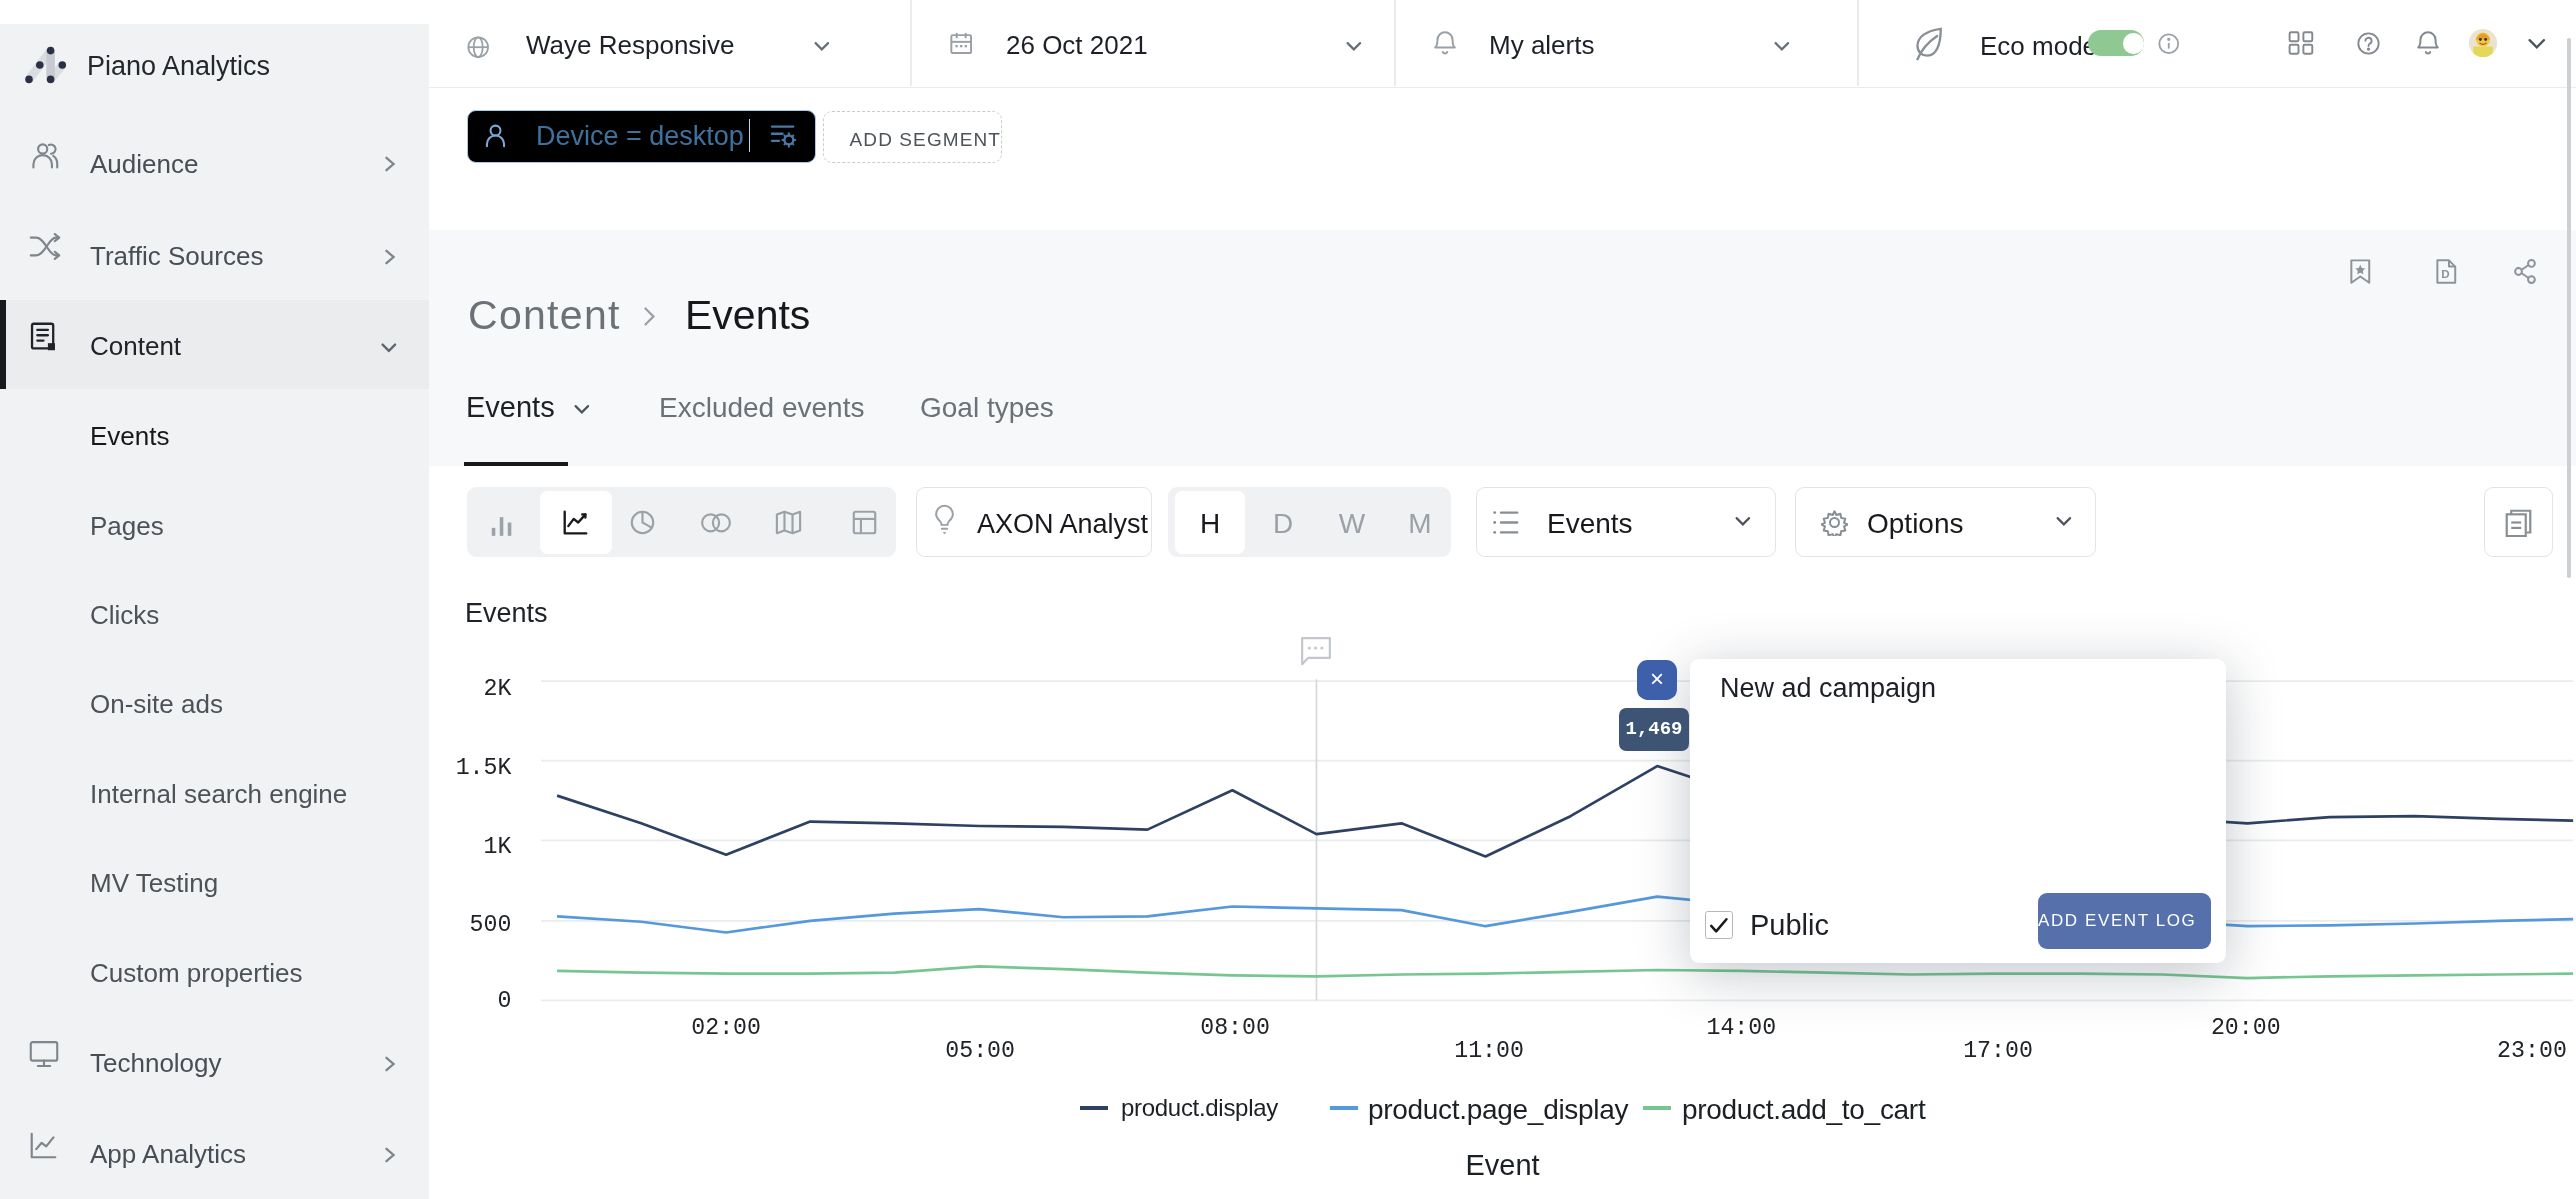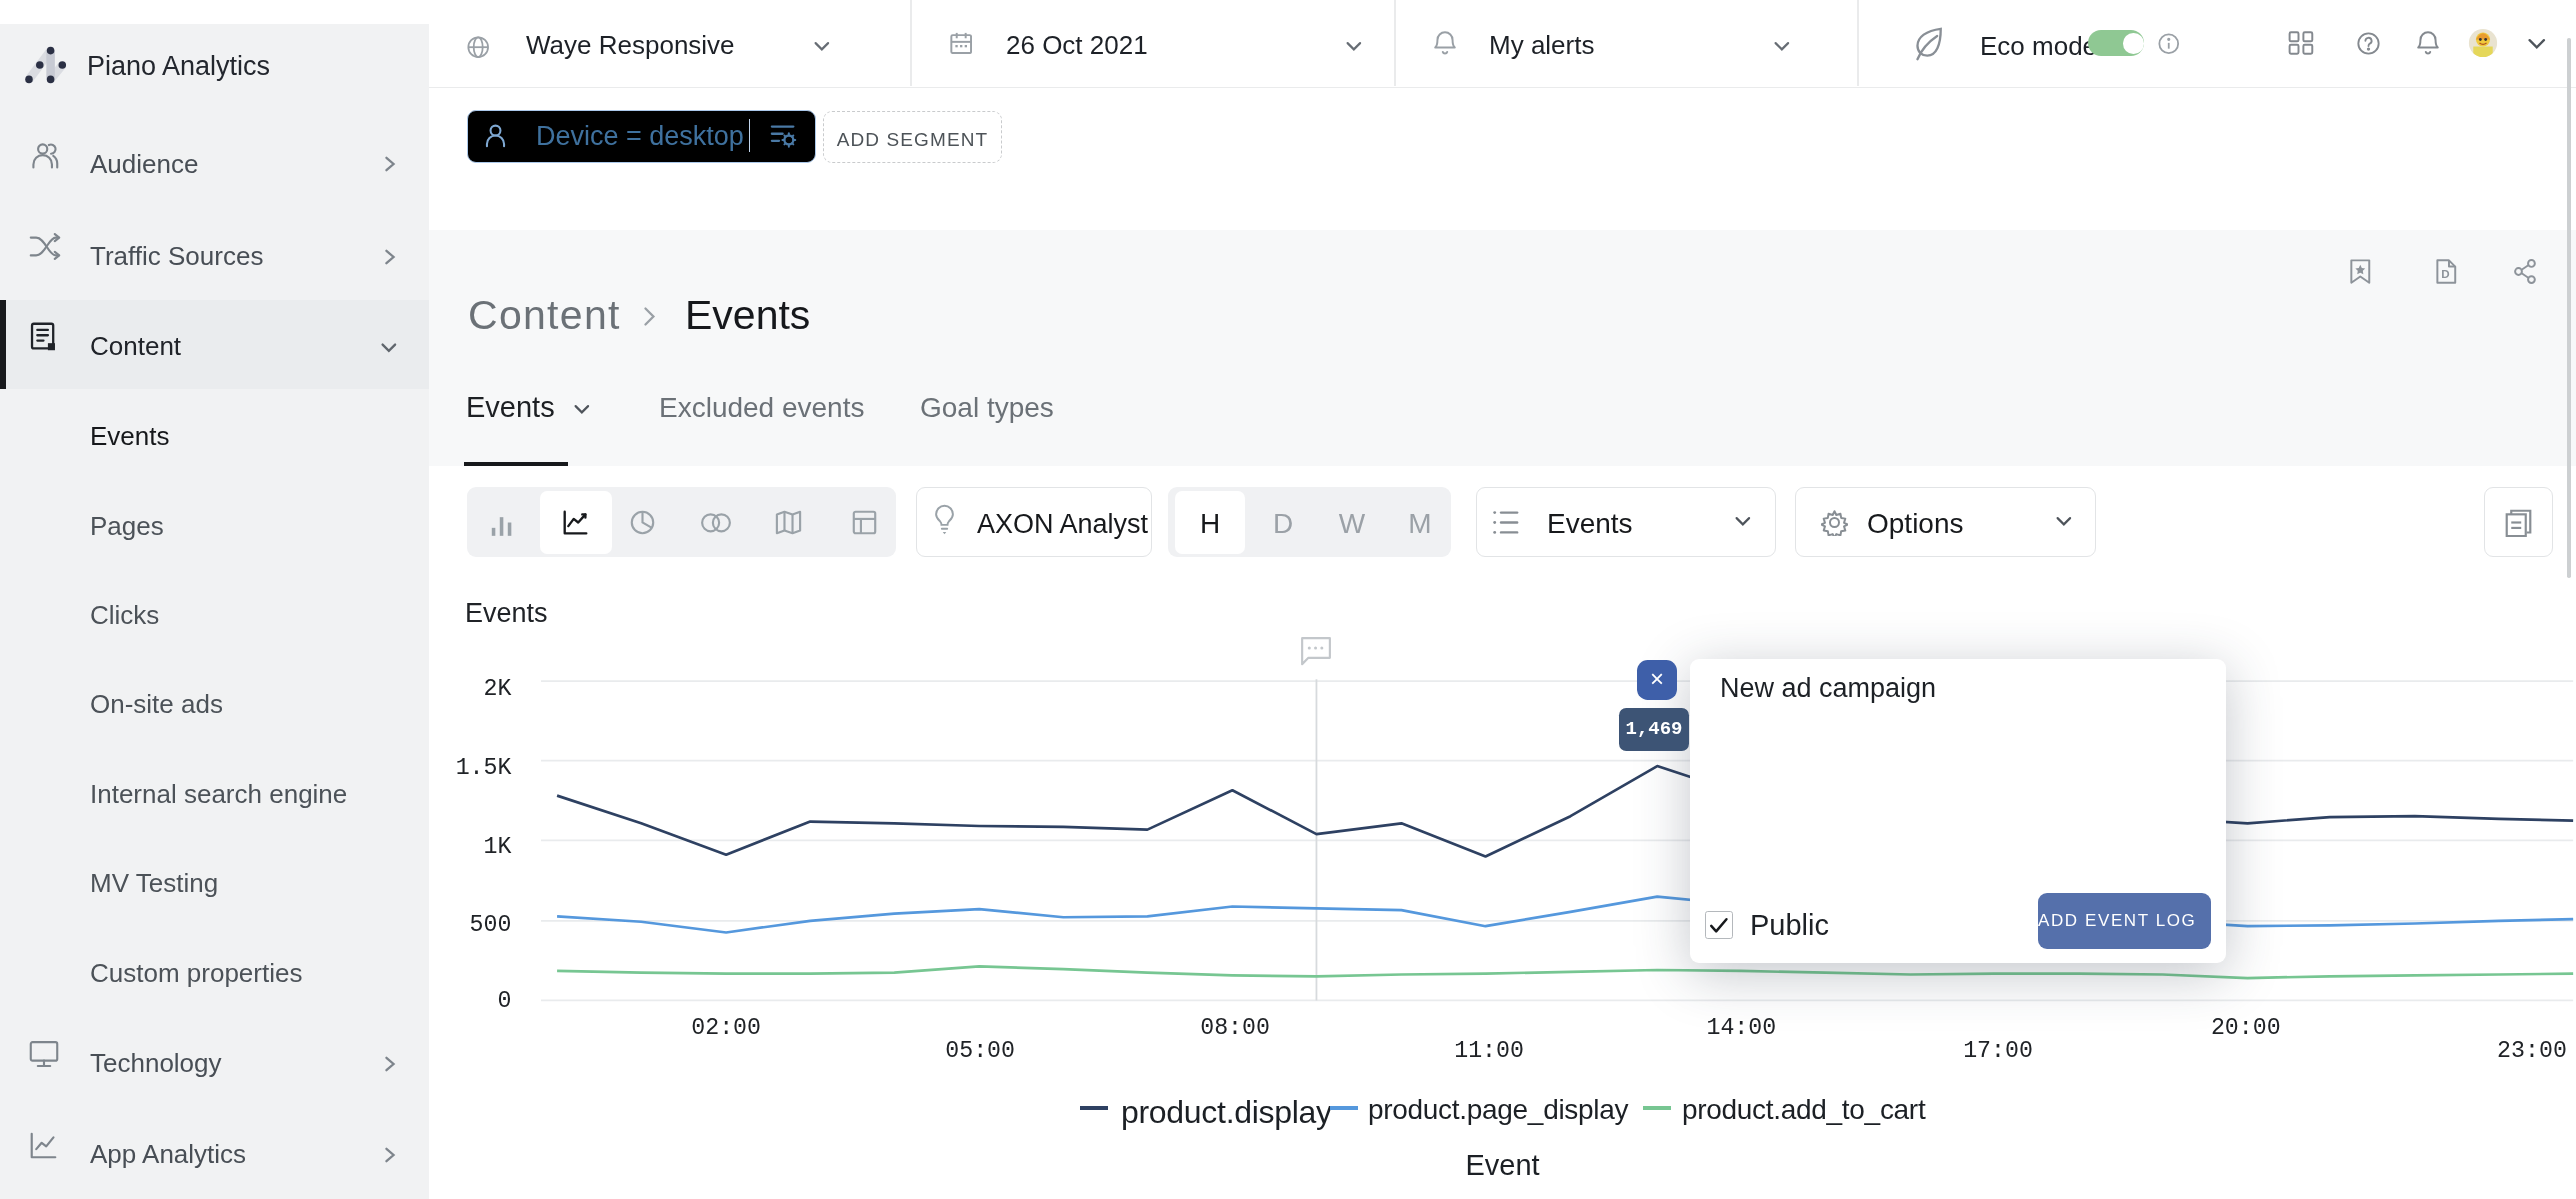--- a/index.html
+++ b/index.html
@@ -222,21 +222,21 @@
             <line x1="21" y1="24.5" x2="21" y2="26.5"></line>
             <line x1="13.8" y1="19" x2="15.8" y2="19"></line>
             <line x1="26.2" y1="19" x2="28.2" y2="19"></line>
             <line x1="16" y1="14" x2="17.5" y2="15.5"></line>
             <line x1="26" y1="14" x2="24.5" y2="15.5"></line>
             <line x1="16" y1="24" x2="17.5" y2="22.5"></line>
             <line x1="26" y1="24" x2="24.5" y2="22.5"></line>
           </g>
       </svg>
     </div>
-    <div class="abs" style="left:394px;top:21.5px;width:179px;height:52px;border:1.8px dashed #c9cbcd;border-radius:9px;text-align:center;line-height:55px;font-size:19px;color:#4d5358;letter-spacing:1.1px;white-space:nowrap">ADD SEGMENT</div>
+    <div class="abs" style="left:394px;top:21.5px;width:179px;height:52px;border:1.8px dashed #c9cbcd;border-radius:9px;text-align:right;line-height:55px;font-size:19px;color:#4d5358;letter-spacing:1.1px;white-space:nowrap">ADD SEGMENT</div>
   </div>
   <div id="mainbg" class="abs"></div>
   <div id="whitebg" class="abs"></div>
 
   <div class="abs" style="left:468px;top:292px;font-size:41px;color:#6b7177;letter-spacing:1.3px">Content</div>
   <svg class="abs" style="left:640px;top:305px" width="18" height="23" viewBox="0 0 20 26" fill="none" stroke="#9aa0a6" stroke-width="2.6" stroke-linecap="round">
       <path d="M6 4 l9 9 -9 9"></path>
     </svg>
   <div class="abs" style="left:685px;top:292px;font-size:41px;color:#16181c">Events</div>
 
@@ -370,21 +370,21 @@
       <text x="1185" y="542" text-anchor="middle">11:00</text>
       <text x="1754" y="542" text-anchor="middle">17:00</text>
       <text x="2351" y="542" text-anchor="middle">23:00</text>
     </g>
     <polyline fill="none" stroke="#77c692" stroke-width="3" stroke-linejoin="round" points="143,446 237,448 332,449 426,449 520,448 615,441 709,444 803,448 898,451 992,452 1087,450 1181,449 1276,447 1373,445 1467,446 1561,448 1656,450 1750,449 1844,449 1938,450 2033,454 2125,452 2220,451 2314,450 2397,449"></polyline>
     <polyline fill="none" stroke="#5598dd" stroke-width="3" stroke-linejoin="round" points="143,385 237,391 332,403 426,390 520,382 615,377 709,386 803,385 898,374 992,376 1087,378 1181,396 1276,380 1373,363 1467,372 1561,380 1656,384 1750,386 1844,388 1938,390 2033,396 2125,395 2220,393 2314,390 2397,388"></polyline>
     <polyline fill="none" stroke="#2e4162" stroke-width="3" stroke-linejoin="round" points="143,250 237,281 332,316 426,279 520,281 615,284 709,285 803,288 898,244 992,293 1087,281 1181,318 1276,273 1373,217 1467,248 1561,265 1656,272 1750,270 1844,273 1938,275 2033,281 2125,274 2220,273 2314,276 2397,278"></polyline>
   </svg>
 
   <div class="abs" style="left:1080px;top:1106px;width:28px;height:3.6px;background:#2e4162"></div>
-  <div class="abs" style="left:1121px;top:1094px;font-size:32px;color:#1c2025;letter-spacing:-0.3px">product.display</div>
+  <div class="abs" style="left:1121px;top:1094px;font-size:24px;color:#1c2025;letter-spacing:-0.3px">product.display</div>
   <div class="abs" style="left:1330px;top:1106px;width:28px;height:3.6px;background:#5598dd"></div>
   <div class="abs" style="left:1368px;top:1094px;font-size:28px;color:#1c2025;letter-spacing:-0.3px">product.page_display</div>
   <div class="abs" style="left:1643px;top:1106px;width:28px;height:3.6px;background:#77c692"></div>
   <div class="abs" style="left:1682px;top:1094px;font-size:28px;color:#1c2025;letter-spacing:-0.3px">product.add_to_cart</div>
   <div class="abs" style="left:1413px;top:1149px;width:179px;text-align:center;font-size:29px;color:#1c2025">Event</div>
 
   <div class="abs" style="left:1690px;top:659px;width:536px;height:304px;background:#fff;border-radius:9px;box-shadow:0 10.7px 54px rgba(40,50,70,0.28)"></div>
   <div class="abs" style="left:1720px;top:673px;font-size:27px;color:#1d2126">New ad campaign</div>
   <div class="abs" style="left:1705px;top:911px;width:28px;height:28px;background:#fff;border:1.8px solid #b4b8bc;border-radius:2.7px"></div>
   <svg class="abs" style="left:1709px;top:917px" width="19.7" height="17" viewBox="0 0 22 19" fill="none" stroke="#17191c" stroke-width="2.8" stroke-linecap="round" stroke-linejoin="round">

